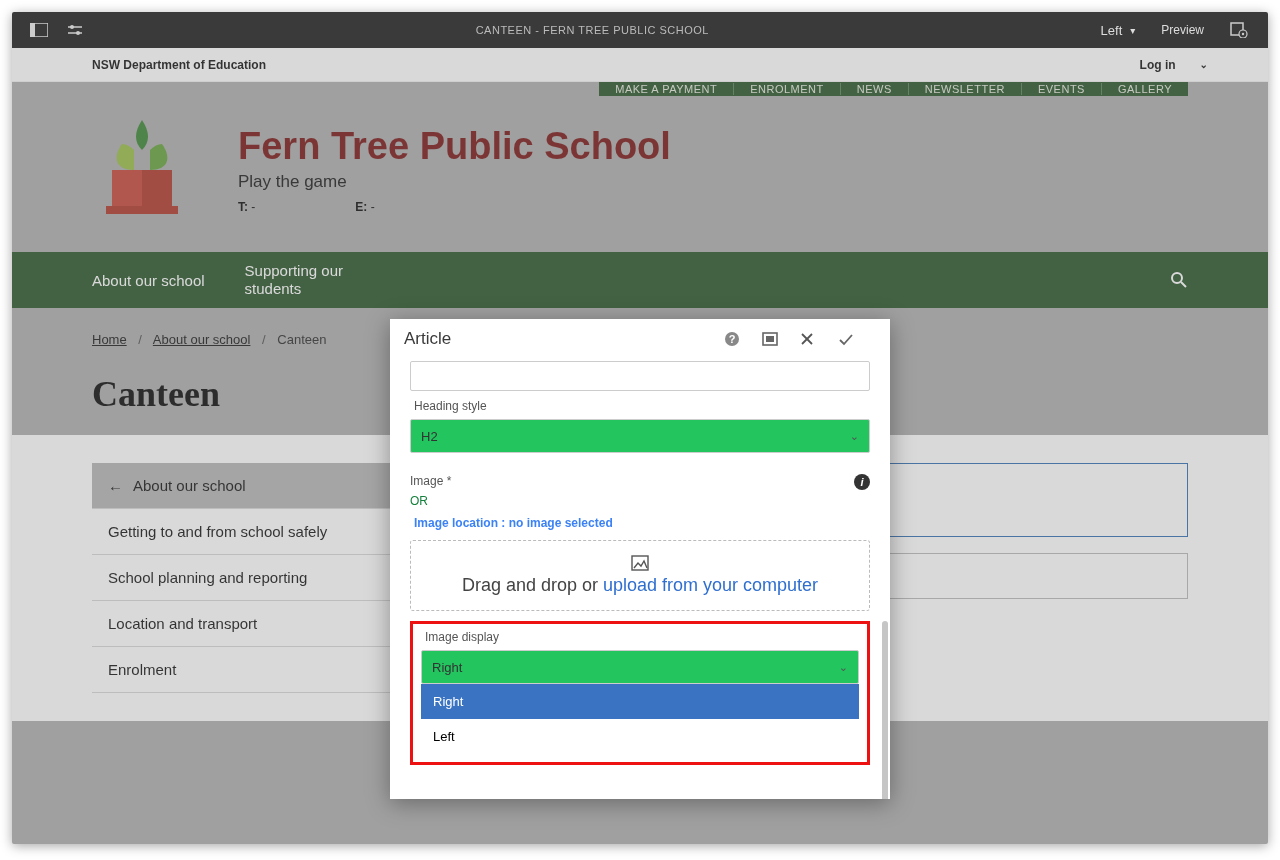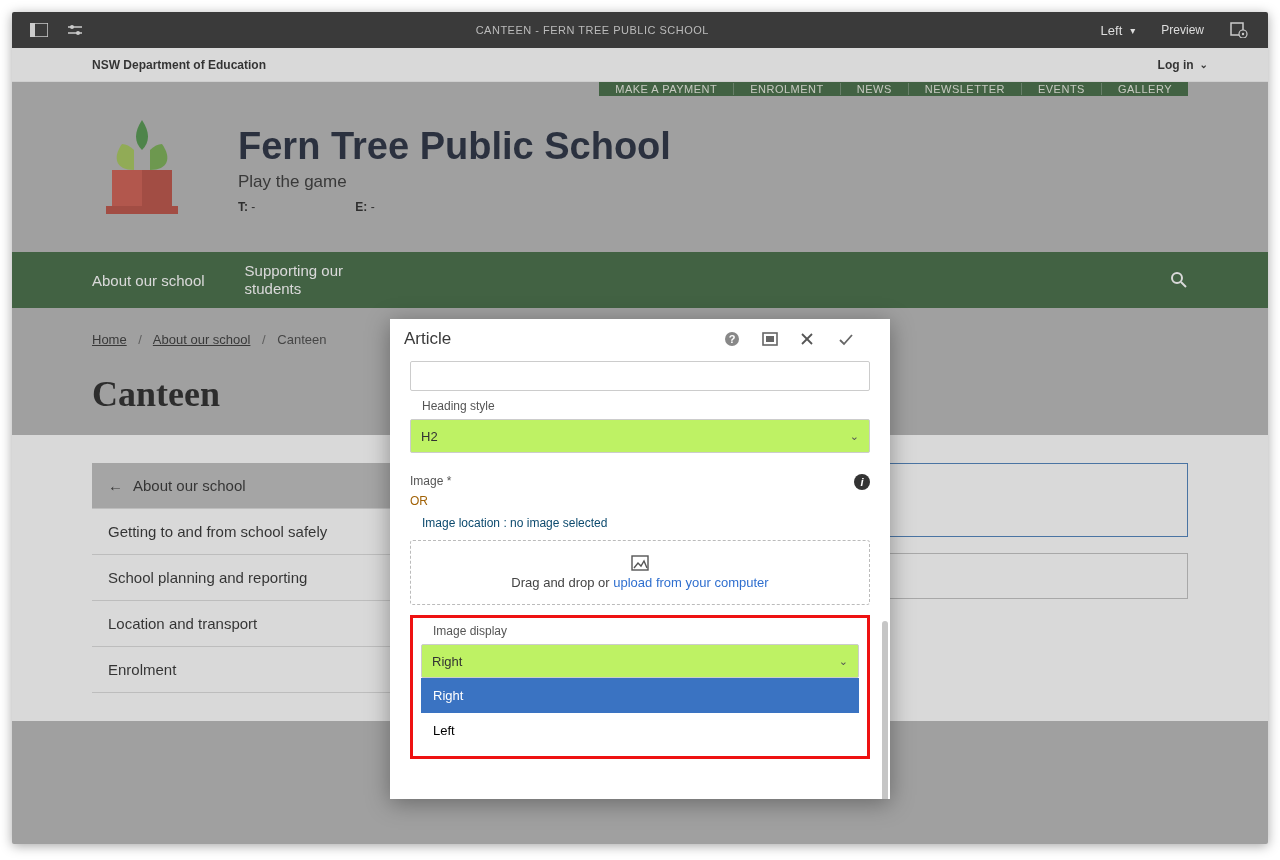--- a/index.html
+++ b/index.html
@@ -43,21 +43,21 @@
     background:#fff;
     height:34px;
     display:flex; align-items:center;
     padding:0 60px 0 80px;
     font-size:12px;
     font-weight:600;
     color:#1a1a1a;
     justify-content:space-between;
     border-bottom:1px solid rgba(0,0,0,.05);
   }
-  .login { display:flex; align-items:center; gap:6px; font-size:12px; }
+  .login { display:flex; align-items:center; gap:24px; font-size:12px; }
 
   .util-nav {
     display:flex; justify-content:flex-end; padding:0 80px 0 0;
   }
   .util-nav-inner {
     background:#2f5a30;
     color:#e5eadd;
     display:flex;
     align-items:center;
     height:14px;
@@ -67,21 +67,21 @@
   .util-nav a { color:#e5eadd; padding:0 16px; text-decoration:none; border-right:1px solid rgba(255,255,255,.25); }
   .util-nav a:last-child { border-right:none; }
 
   .masthead {
     display:flex;
     align-items:center;
     gap:36px;
     padding:18px 80px 28px 80px;
   }
   .logo-wrap { width:110px; }
-  .school-title h1 { font-size:38px; font-weight:800; color:#0f172a; font-family: Arial, sans-serif; }
+  .school-title h1 { font-size:38px; font-weight:800; color:#7f1d1d; font-family: Arial, sans-serif; }
   .tagline { font-size:17px; color:#222; margin-top:4px; }
   .contacts { font-size:12px; color:#111; margin-top:8px; display:flex; gap:100px; }
   .contacts b { font-weight:700; }
 
   .main-nav {
     background:#2f5a30;
     color:#fff;
     height:56px;
     display:flex;
     align-items:center;
@@ -150,51 +150,51 @@
   .modal-header {
     display:flex; align-items:center;
     padding:10px 14px 12px 14px;
     font-size:17px; color:#3a3a3a;
   }
   .modal-header .spacer { flex:1; }
   .modal-header .hicon { width:38px; text-align:center; color:#666; font-size:15px; cursor:pointer; }
   .modal-body { flex:1; overflow:hidden; padding:0 20px 12px 20px; position:relative; }
   .scrollbar-thumb { position:absolute; right:2px; top:260px; width:6px; height:200px; background:#c6c6c6; border-radius:3px; }
 
-  .field-label { font-size:12px; color:#555; margin:8px 12px 6px; }
+  .field-label { font-size:12px; color:#555; margin:8px 4px 6px; }
   .text-input, .select {
     width:100%; height:34px; border:1px solid #ccc; border-radius:2px; padding:0 10px;
     font-size:13px; background:#fff; color:#333;
     display:flex; align-items:center; justify-content:space-between;
   }
   .text-input.empty { }
   .image-row { display:flex; align-items:center; justify-content:space-between; }
   .asset-btn {
     display:flex; align-items:center; gap:10px;
     border:1px solid #bbb; background:#f0f0f0;
     padding:8px 12px; font-size:13px; color:#555; border-radius:2px;
   }
-  .or-text { font-size:12px; color:#a16207; margin:0 46px 0 0; }
+  .or-text { font-size:12px; color:#15803d; margin:0 46px 0 0; }
   .info-circle {
     width:16px; height:16px; border-radius:50%; background:#333; color:#fff;
     font-size:11px; font-weight:700; display:flex; align-items:center; justify-content:center; font-style:italic;
   }
   .drop-zone {
     border:1px dashed #bbb; border-radius:3px;
-    padding:14px 10px; text-align:center; font-size:13px; color:#444; margin-top:10px;
+    padding:14px 10px; text-align:center; font-size:18px; color:#444; margin-top:10px;
   }
   .drop-zone .u { color:#2f6fcf; text-decoration:none; }
   .drop-zone .img-ic { font-size:16px; color:#555; }
 
   
   .img-display-wrap {
     border:3px solid #e11; padding:6px 8px 8px 8px; margin-top:10px;
   }
   .img-display-wrap .field-label { margin-top:0; }
-  .select { background:#bef264; }
+  .select { background:#22c55e; }
   .select .chev { font-size:11px; color:#555; }
 
   .dropdown-list {
     margin-top:0;
   }
   .dd-option {
     padding:10px 12px; font-size:13px; background:#fff;
   }
   .dd-option.sel { background:#3a73c2; color:#fff; }
 
@@ -359,21 +359,21 @@
           <span class="chev">⌄</span>
         </div>
 
         <div class="image-row" style="margin-top:21px; align-items:flex-start;">
           <div class="field-label" style="margin:0 0 6px 0;">Image *</div>
           <span class="info-circle">i</span>
         </div>
         <div class="image-row" style="align-items:center;">
           <span class="or-text">OR</span>
         </div>
-        <div class="field-label" style="color:#0c4a6e; margin-top:8px;">Image location : no image selected</div>
+        <div class="field-label" style="color:#3b82f6; margin-top:8px;font-weight:bold;">Image location : no image selected</div>
 
         <div class="drop-zone">
           <div class="img-ic">
             <svg width="18" height="16" style="margin:0 auto;">
                 <rect x="1" y="1" width="16" height="14" fill="none" stroke="#555" stroke-width="1.4"></rect>
                 <polyline points="3,13 7,8 10,11 13,6 16,13" fill="none" stroke="#555" stroke-width="1.4"></polyline>
               </svg>
           </div>
           <div style="margin-top:4px;">
             <span>Drag and drop or </span><a class="u">upload from your computer</a>

